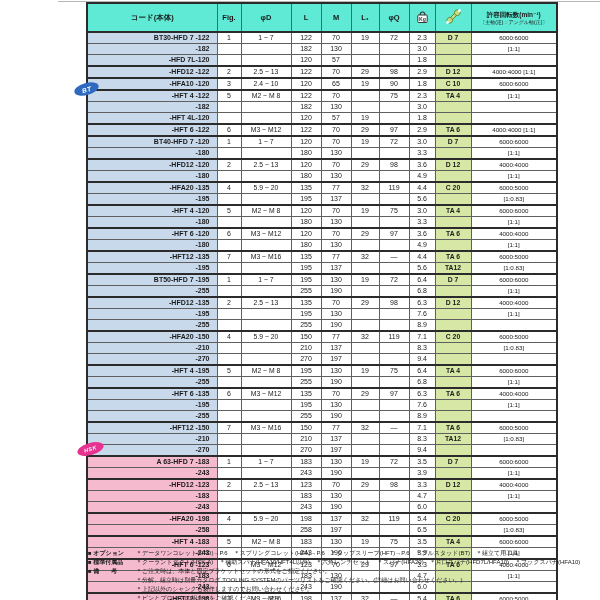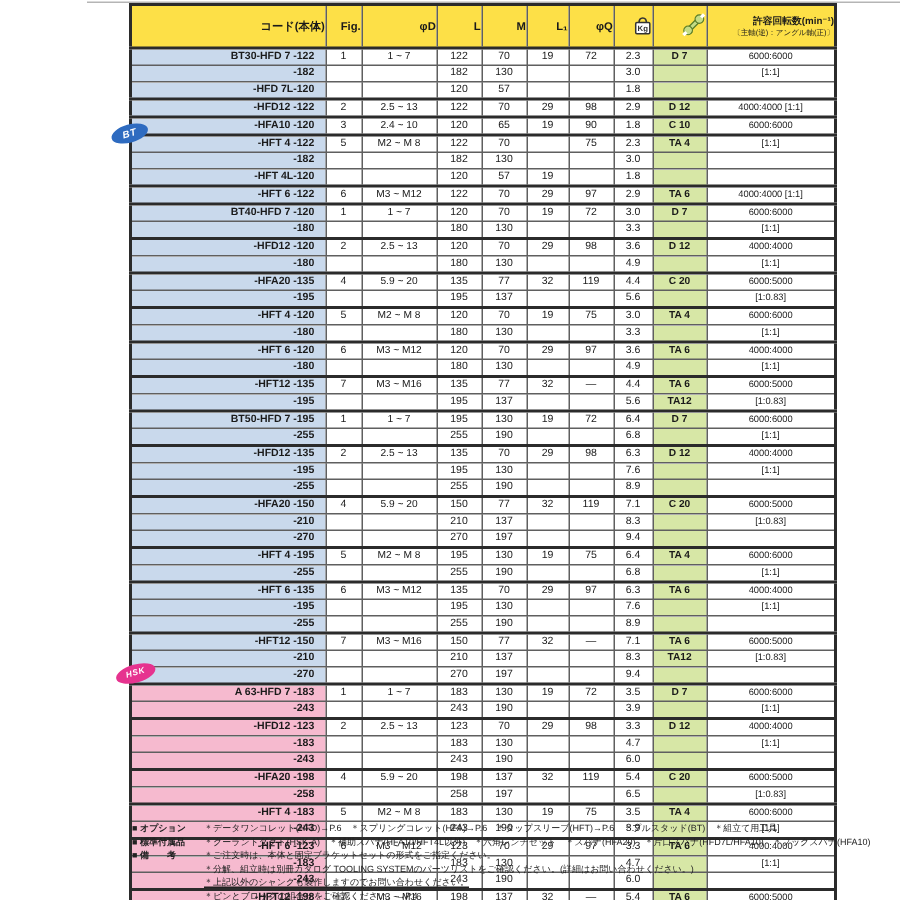--- a/index.html
+++ b/index.html
@@ -2,21 +2,21 @@
 <html><head>
 <meta charset="utf-8">
 <style>
   html,body{margin:0;padding:0;width:600px;height:600px;background:#ffffff;overflow:hidden;
     font-family:"Liberation Sans","DejaVu Sans",sans-serif;color:#1a1a1a;position:relative;}
   .top-rule{position:absolute;left:58px;top:1px;width:542px;height:1px;background:#b5b5b5;}
   .table-wrap{position:absolute;left:86px;top:2px;}
   table{border-collapse:collapse;table-layout:fixed;border:2px solid #2b2b2b;}
   th,td{border:1px solid #5f5f5f;padding:0;margin:0;overflow:hidden;white-space:nowrap;
     text-align:center;vertical-align:middle;}
-  thead th{background:#fde047;font-size:7.5px;font-weight:bold;height:27px;border-bottom:2px solid #2b2b2b;text-align:right;}
+  thead th{background:#5eead4;font-size:7.5px;font-weight:bold;height:27px;border-bottom:2px solid #2b2b2b;}
   thead .rot-head-title{font-size:6.5px;font-weight:bold;line-height:8px;}
   thead .rot-head-sub{font-size:5px;font-weight:normal;line-height:6px;}
   tbody td{height:10px;line-height:10px;font-size:7px;}
   tr.bs td{border-top:2px solid #2b2b2b;}
   .code-cell{text-align:right;padding-right:7px;font-weight:bold;font-size:7px;}
   .code-bt{background:#c9d9ec;}
   .code-hsk{background:#f6bacf;}
   .tool-cell{background:#d7e7a6;font-weight:bold;font-size:6.8px;}
   .rot-cell{font-size:6.2px;}
   .kg-cell,.num-cell,.fig-cell{background:#ffffff;}

